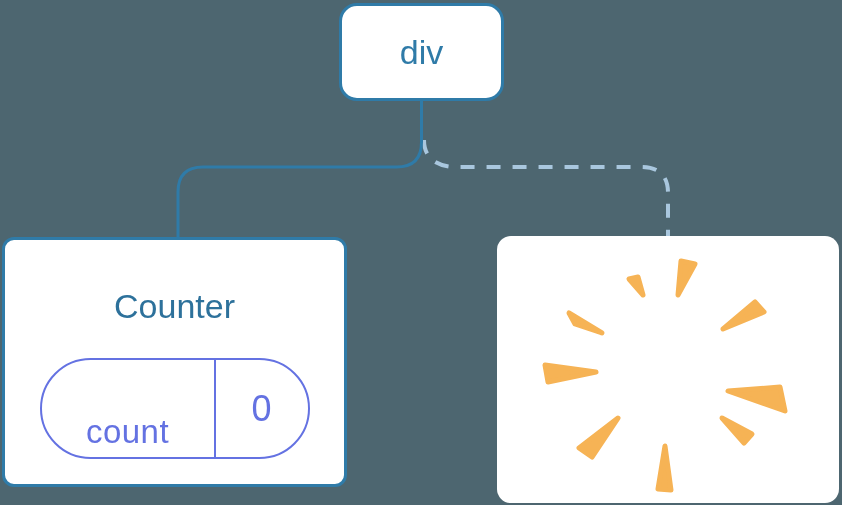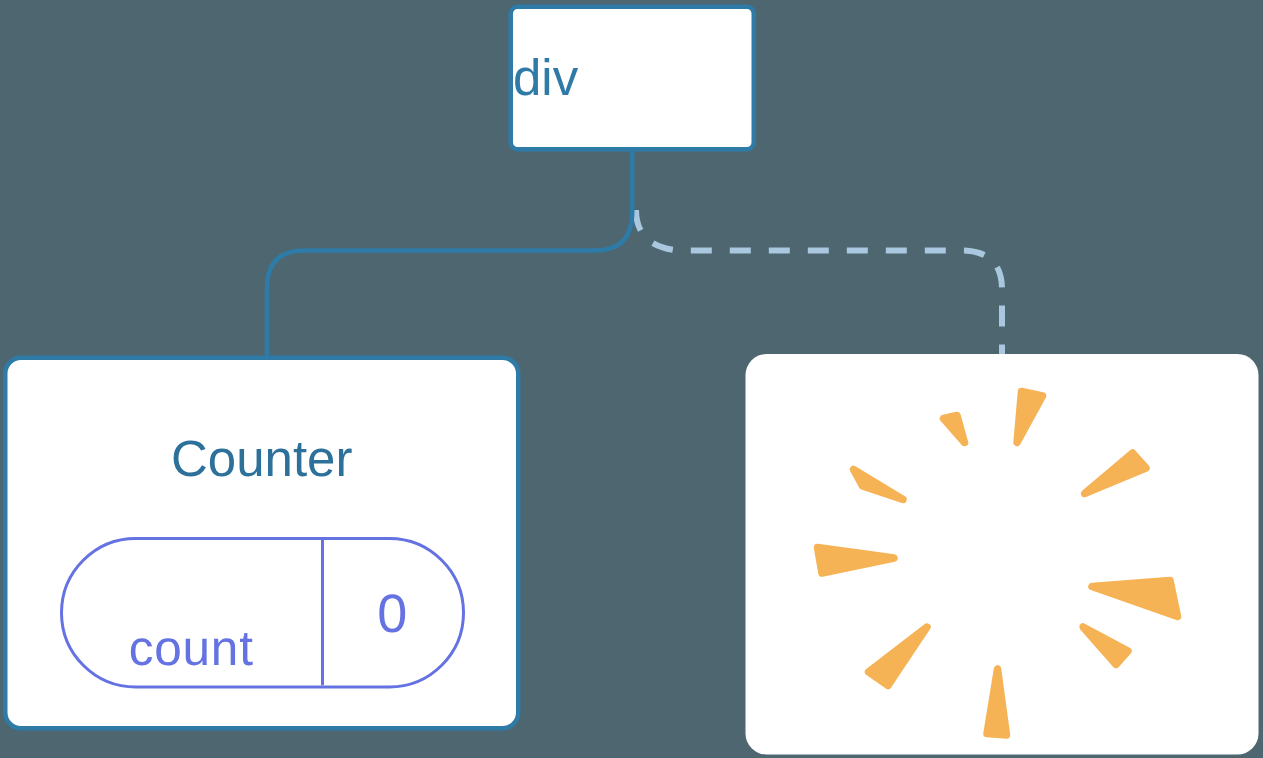--- a/index.html
+++ b/index.html
@@ -25,22 +25,22 @@
     fill:none;stroke:var(--dash);stroke-width:4;
     stroke-dasharray:14 12;
   }
   .edge-solid{
     fill:none;stroke:var(--steel);stroke-width:3;
   }
   .node-div{
     position:absolute;left:339px;top:3px;width:165px;height:98px;
     background:var(--card);
     border:3px solid var(--steel);
-    border-radius:6px;
-    display:flex;align-items:center;justify-content:flex-start;
+    border-radius:18px;
+    display:flex;align-items:center;justify-content:center;
   }
   .node-div .label{
     color:var(--steel);font-size:34px;font-weight:500;
   }
   .counter-card{
     position:absolute;left:2px;top:237px;width:345px;height:250px;
     background:var(--card);
     border:3px solid var(--steel);
     border-radius:12px;
   }

